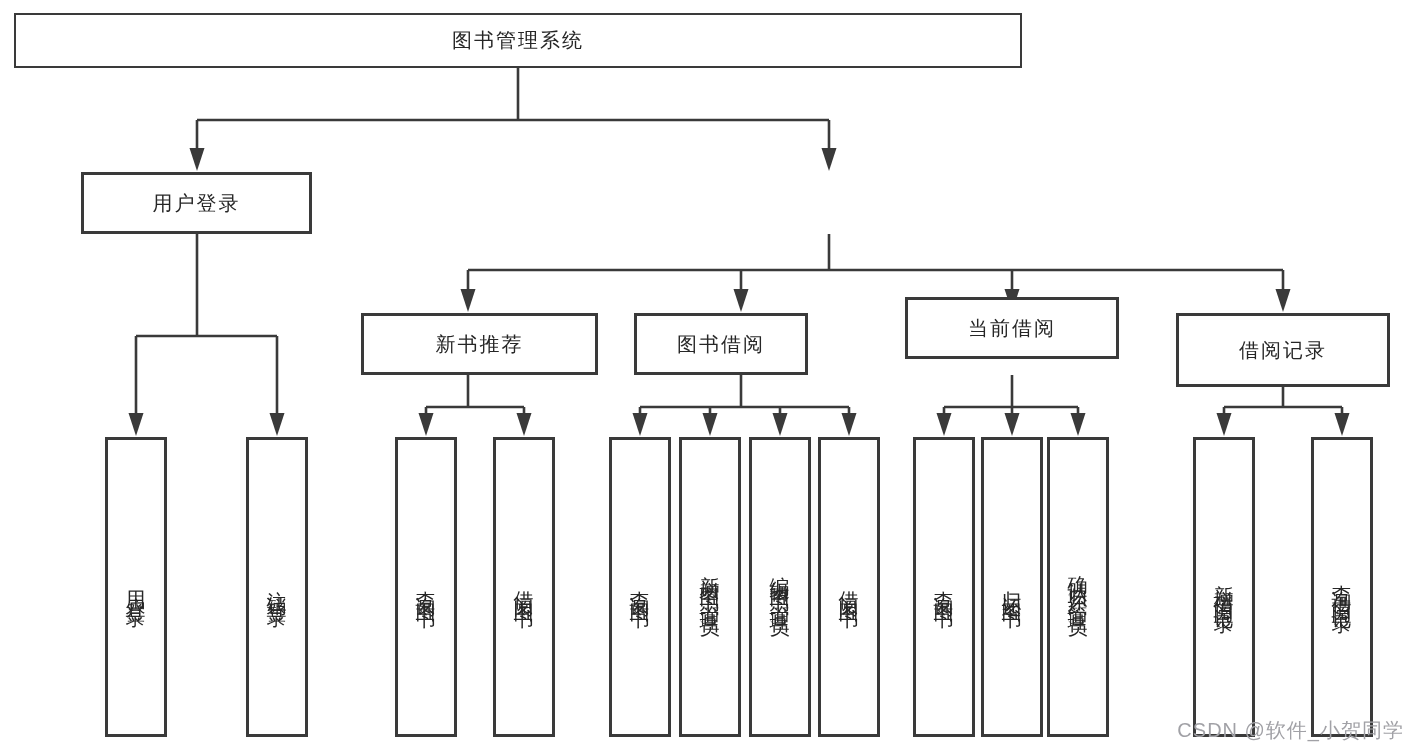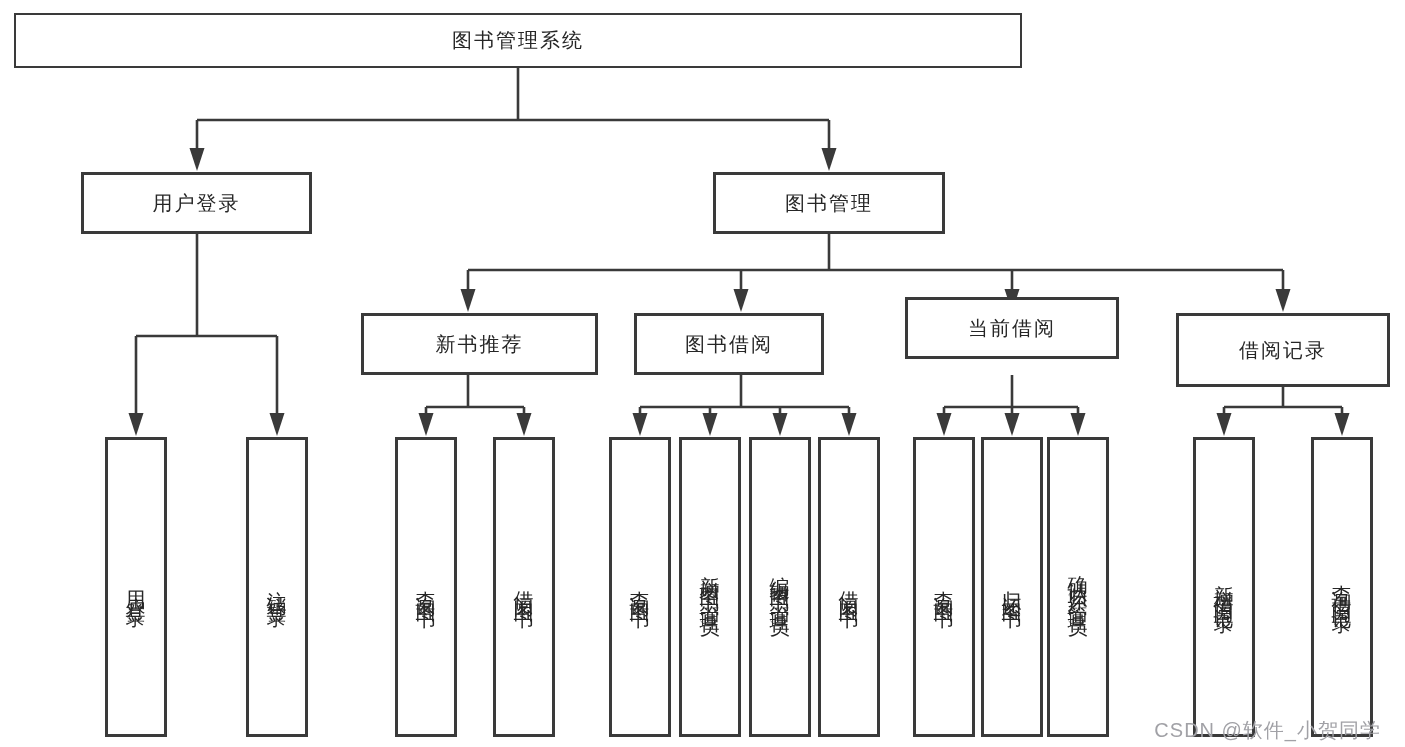--- a/index.html
+++ b/index.html
@@ -24,21 +24,21 @@
   .root-box{border-width:2.5px;text-align:center;}
   .vbox .vtext{
     writing-mode:vertical-rl;
     text-orientation:mixed;
     font-size:20px;
     letter-spacing:6px;
     line-height:1;
     white-space:nowrap;
   }
   .watermark{
-    position:absolute;right:24px;bottom:3px;
+    position:absolute;right:1px;bottom:3px;
     font-size:20px;letter-spacing:1px;
     color:var(--watermark,#a1a1a6);
     z-index:5;
   }
 </style>
 </head>
 <body>
 
 <div class="stage">
 
@@ -118,28 +118,25 @@
     </g>
   </svg>
 
   <div class="box hbox root-box" style="left:14px;top:13px;width:1008px;height:55px">
     <span>图书管理系统</span>
   </div>
 
   <div class="box hbox" style="left:81px;top:172px;width:231px;height:62px">
     <span>用户登录</span>
   </div>
-  <div class="box hbox" style="left:713px;top:172px;width:232px;height:62px">
-    <span>图书管理</span>
-  </div>
 
   <div class="box hbox" style="left:361px;top:313px;width:237px;height:62px">
     <span>新书推荐</span>
   </div>
-  <div class="box hbox" style="left:634px;top:313px;width:190px;height:62px">
+  <div class="box hbox" style="left:634px;top:313px;width:174px;height:62px">
     <span>图书借阅</span>
   </div>
   <div class="box hbox" style="left:905px;top:297px;width:214px;height:62px">
     <span>当前借阅</span>
   </div>
   <div class="box hbox" style="left:1176px;top:313px;width:214px;height:74px">
     <span>借阅记录</span>
   </div>
 
   <div class="box vbox" style="left:105px;top:437px;width:62px;height:300px">

